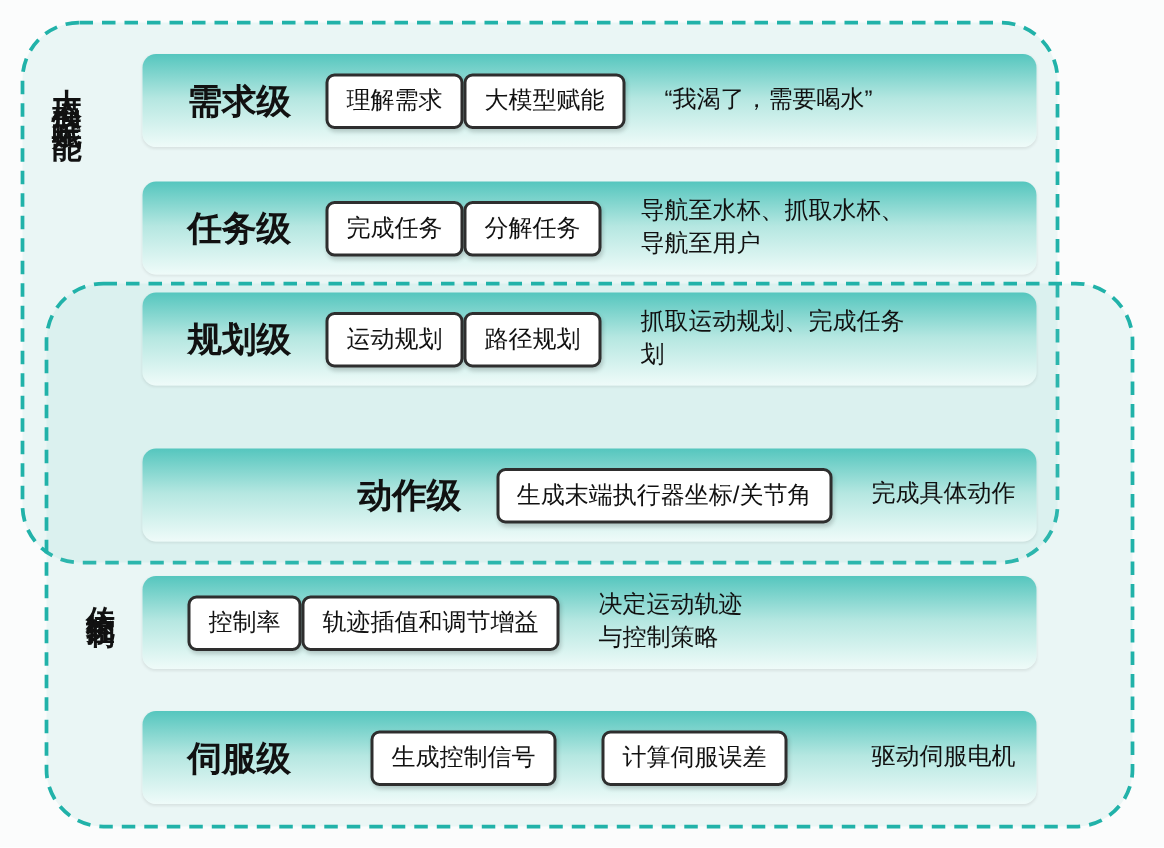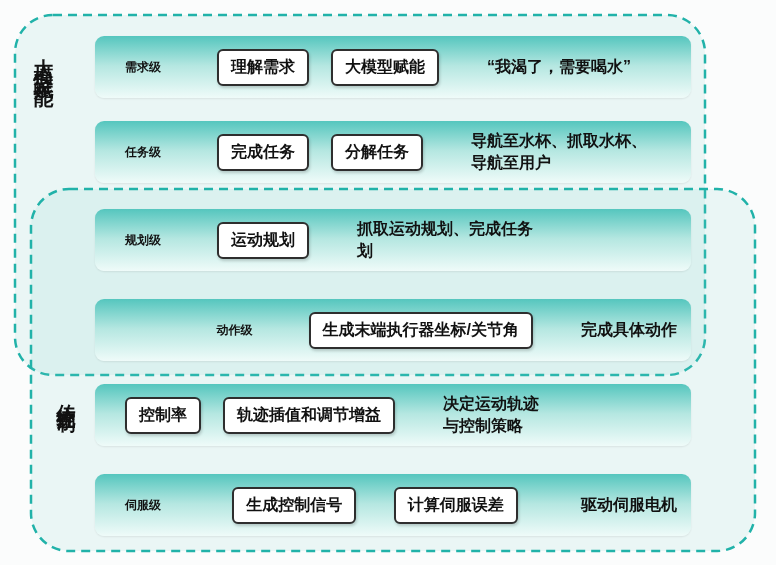--- a/index.html
+++ b/index.html
@@ -48,41 +48,40 @@
       var(--bar-mid, #b5e7e1) 48%,
       var(--bar-bottom, #effbf9) 100%);
     box-shadow: 0 1px 2px rgba(0,0,0,0.08);
     display: flex;
     align-items: center;
     padding: 0 14px 0 30px;
   }
   .level {
     flex: none;
     width: 92px;
-    font-size: 12px;
+    font-size: 23px;
     font-weight: 700;
     color: var(--text, #111111);
   }
   .box {
     flex: none;
     background: #ffffff;
     border: 2px solid var(--box-border, #2e2e2e);
     border-radius: 6px;
     padding: 6px 12px;
-    margin-right: 22px;
     font-size: 16px;
-    font-weight: 700;
+    font-weight: 400;
     white-space: nowrap;
     color: var(--text, #111111);
     box-shadow: 1px 2px 3px rgba(0,0,0,0.18);
   }
   .note {
     margin-left: 26px;
     font-size: 16px;
-    font-weight: 700;
+    font-weight: 400;
     line-height: 1.4;
     white-space: pre-line;
     color: var(--text, #111111);
   }
 </style>
 </head>
 <body>
 
 <div class="canvas">
 
@@ -102,23 +101,24 @@
   </div>
 
   <div class="row" style="top:121px;">
     <div class="level">任务级</div>
     <div class="box">完成任务</div>
     <div class="box">分解任务</div>
     <div class="note">导航至水杯、抓取水杯、
 导航至用户</div>
   </div>
 
-  <div class="row" style="top:209px;align-items:center;">
+  <div class="row" style="top:195px;align-items:center;">
     <div class="level">规划级</div>
     <div class="box">运动规划</div>
+    <div class="box">路径规划</div>
     <div class="note">抓取运动规划、完成任务
 划</div>
   </div>
 
   <div class="row" style="top:299px;justify-content:flex-end;">
     <div class="level">动作级</div>
     <div class="box">生成末端执行器坐标/关节角</div>
     <div class="note">完成具体动作</div>
   </div>
 

